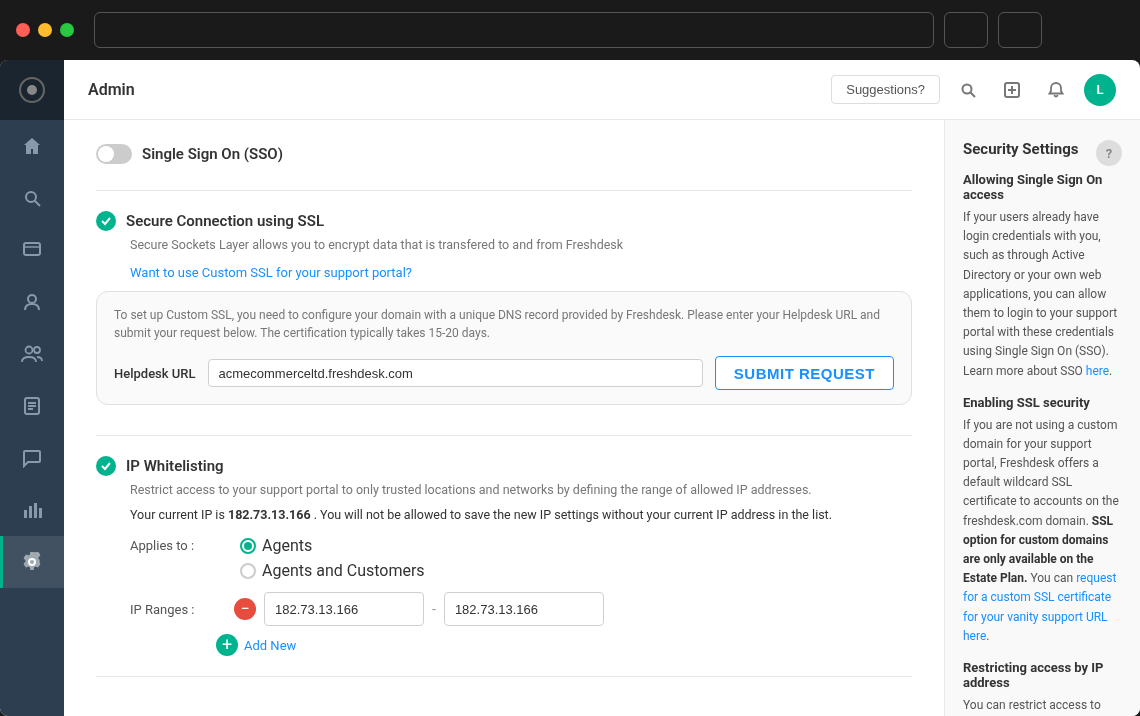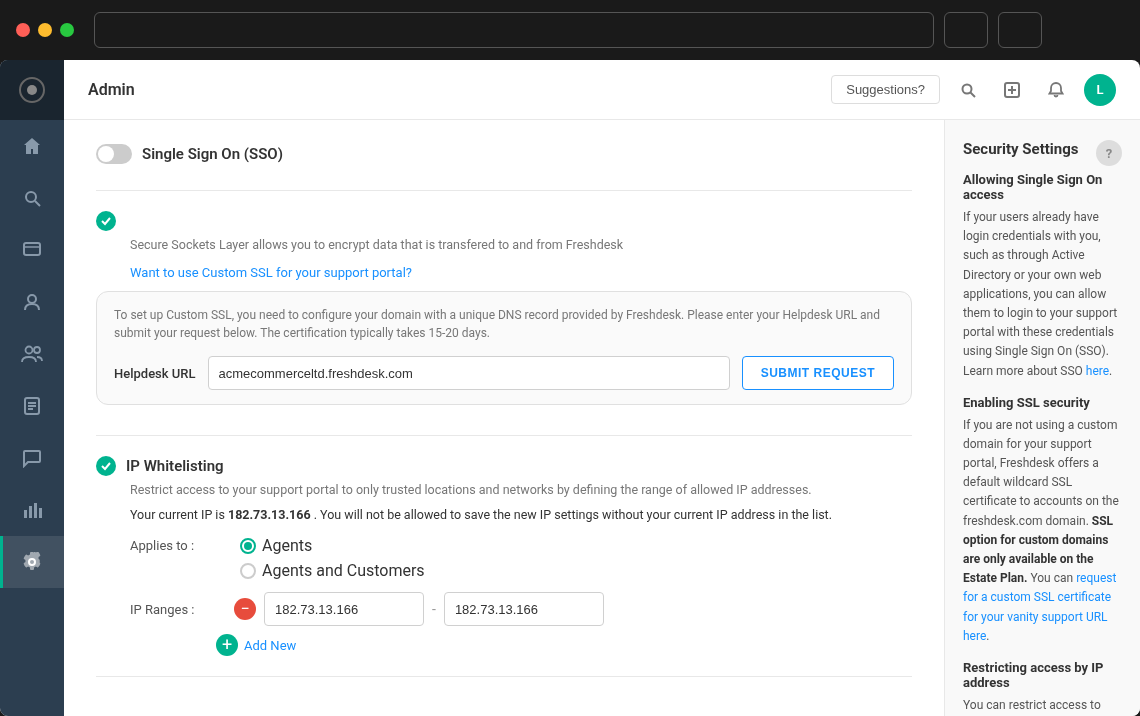--- a/index.html
+++ b/index.html
@@ -220,35 +220,35 @@
       border: 1px solid #e0e0e0;
       border-radius: 12px;
       padding: 14px 17px;
       background: #fafafa;
     }
     .ssl-box-text { font-size: 12px; color: #777; margin-bottom: 14px; line-height: 1.5; }
     .ssl-form { display: flex; align-items: center; gap: 12px; }
     .ssl-label { font-size: 13px; color: #333; font-weight: 500; white-space: nowrap; }
     .ssl-input {
       flex: 1;
-      height: 34px;
+      height: 28px;
       border: 1px solid #d0d0d0;
       border-radius: 4px;
       padding: 0 10px;
       font-size: 13px;
       color: #333;
     }
     .submit-btn {
       padding: 0 18px;
       height: 34px;
       background: #fff;
       border: 1.5px solid #1890ff;
       color: #1890ff;
       border-radius: 4px;
-      font-size: 12px;
+      font-size: 15px;
       font-weight: 600;
       cursor: pointer;
       white-space: nowrap;
       letter-spacing: 0.5px;
     }
 
     
     .ip-warning { font-size: 12.5px; color: #333; margin-left: 34px; margin-bottom: 14px; }
     .ip-warning strong { font-weight: 700; }
     .radio-option { display: flex; align-items: center; gap: 6px; font-size: 16px; color: #333; cursor: pointer; }
@@ -436,20 +436,21 @@
           </div>
         </div>
 
         <div class="section">
           <div class="section-header">
             <div class="toggle-check">
               <svg width="12" height="12" viewBox="0 0 12 12" fill="none" stroke="white" stroke-width="2">
                 <polyline points="2,6 5,9 10,3"></polyline>
               </svg>
             </div>
+            <div class="section-title">Secure Connection using SSL</div>
           </div>
           <div class="section-desc">Secure Sockets Layer allows you to encrypt data that is transfered to and from Freshdesk</div>
           <a class="ssl-link">Want to use Custom SSL for your support portal?</a>
           <div class="ssl-box">
             <div class="ssl-box-text">To set up Custom SSL, you need to configure your domain with a unique DNS record provided by Freshdesk. Please enter your Helpdesk URL and submit your request below. The certification typically takes 15-20 days.</div>
             <div class="ssl-form">
               <div class="ssl-label">Helpdesk URL</div>
               <input class="ssl-input" type="text" value="acmecommerceltd.freshdesk.com" style="">
               <button class="submit-btn">SUBMIT REQUEST</button>
             </div>

